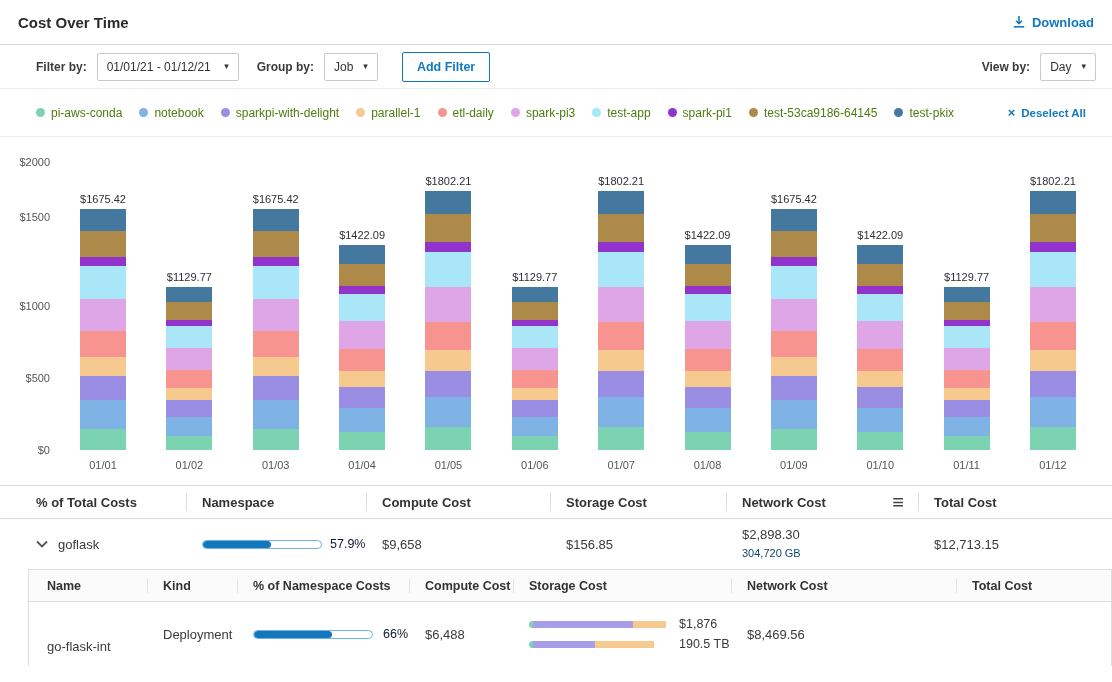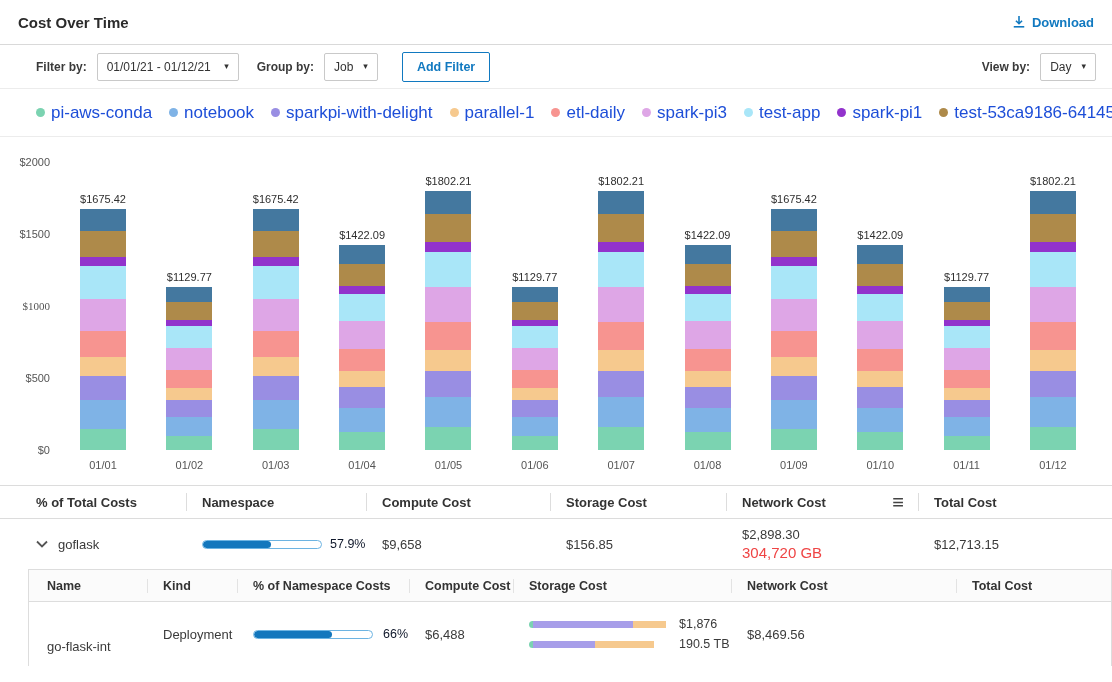--- a/index.html
+++ b/index.html
@@ -26,21 +26,21 @@
     border-radius:2px; font-size:12.5px; font-weight:700; height:30px; padding:0 14px;
     cursor:pointer; font-family:inherit; }
   .spacer { flex:1; }
 
   
   .legend-row { display:flex; align-items:center; justify-content:space-between;
     height:48px; padding:0 26px 0 36px; border-bottom:1px solid #ececec; }
   .legend-items { display:flex; align-items:center; gap:17px; }
   .legend-item { display:flex; align-items:center; gap:6px; cursor:pointer; }
   .legend-dot { width:9px; height:9px; border-radius:50%; flex:0 0 auto; }
-  .legend-label { font-size:17px; color:#1d4ed8; white-space:nowrap;text-align:center; }
+  .legend-label { font-size:12px; color:#4d7c0f; white-space:nowrap;text-align:center; }
   .deselect { display:flex; align-items:center; gap:6px; color:#1179c0;
     font-size:11.5px; font-weight:700; cursor:pointer; white-space:nowrap; }
   .deselect .x { font-size:13px; font-weight:700; line-height:1; }
 
   
   .chart { display:flex; padding:22px 16px 12px 0; }
   .yaxis { width:60px; position:relative; height:314px; }
   .ytick { position:absolute; right:10px; font-size:11px; color:#555; white-space:nowrap; }
   .plot { flex:1; display:flex; justify-content:space-between; padding:0 20px; }
   .bar-group { display:flex; flex-direction:column; align-items:center;
@@ -64,21 +64,21 @@
   .trow { height:50px; }
   .td { font-size:13px; color:#3a3a3a; padding-left:16px; }
   .ns-cell { display:flex; align-items:center; gap:10px; padding-left:20px; cursor:pointer; }
   .chev { display:flex; align-items:center; cursor:pointer; }
   .pct-cell { display:flex; align-items:center; gap:8px; }
   .progress { width:120px; height:9px; border:1px solid #6db4e2; border-radius:5px;
     overflow:hidden; background:#fff; flex:0 0 auto; }
   .progress-fill { height:100%; background:#1377bd; border-radius:4px; }
   .pct-label { font-size:12.5px; color:#0f172a; }
   .net-cell div { line-height:18px; }
-  .net-usage { color:#ef4444; font-size:15px; }
+  .net-usage { color:#0c4a6e; font-size:11px; }
 
   
   .nested { margin-left:28px; border:1px solid #ddd; border-bottom:none; }
   .grid-nested { display:grid; grid-template-columns:118px 90px 172px 104px 218px 225px 1fr;
     align-items:center; }
   .nhead { height:32px; background:#fbfbfb; border-bottom:1px solid #ddd; }
   .nth { position:relative; font-size:12.5px; font-weight:700; color:#333; padding-left:16px;
     height:100%; display:flex; align-items:center; }
   .nth:first-child { padding-left:18px; }
   .nth + .nth::before { content:""; position:absolute; left:0; top:50%;
@@ -176,22 +176,22 @@
     <a class="deselect">
       <span class="x">×</span>
       <span>Deselect All</span>
     </a>
   </div>
 
   <div class="chart">
     <div class="yaxis">
         <div class="ytick" style="bottom: 17px;">$0</div>
         <div class="ytick" style="bottom: 89px;">$500</div>
-        <div class="ytick" style="bottom: 161px; font-family: Liberation Serif, serif;">$1000</div>
-        <div class="ytick" style="bottom: 233px;">$1500</div>
+        <div class="ytick" style="bottom: 161px;">$1000</div>
+        <div class="ytick" style="bottom: 250px;">$1500</div>
         <div class="ytick" style="bottom: 305px;">$2000</div>
       </div>
     <div class="plot">
         <div class="bar-group">
           <div class="bar-total">$1675.42</div>
           <div class="bar">
             <div class="bar-seg" style="height: 21.5px; background: rgb(123, 211, 177);"></div>
             <div class="bar-seg" style="height: 28.2px; background: rgb(127, 179, 230);"></div>
             <div class="bar-seg" style="height: 24.1px; background: rgb(153, 142, 227);"></div>
             <div class="bar-seg" style="height: 18.8px; background: rgb(246, 201, 142);"></div>

